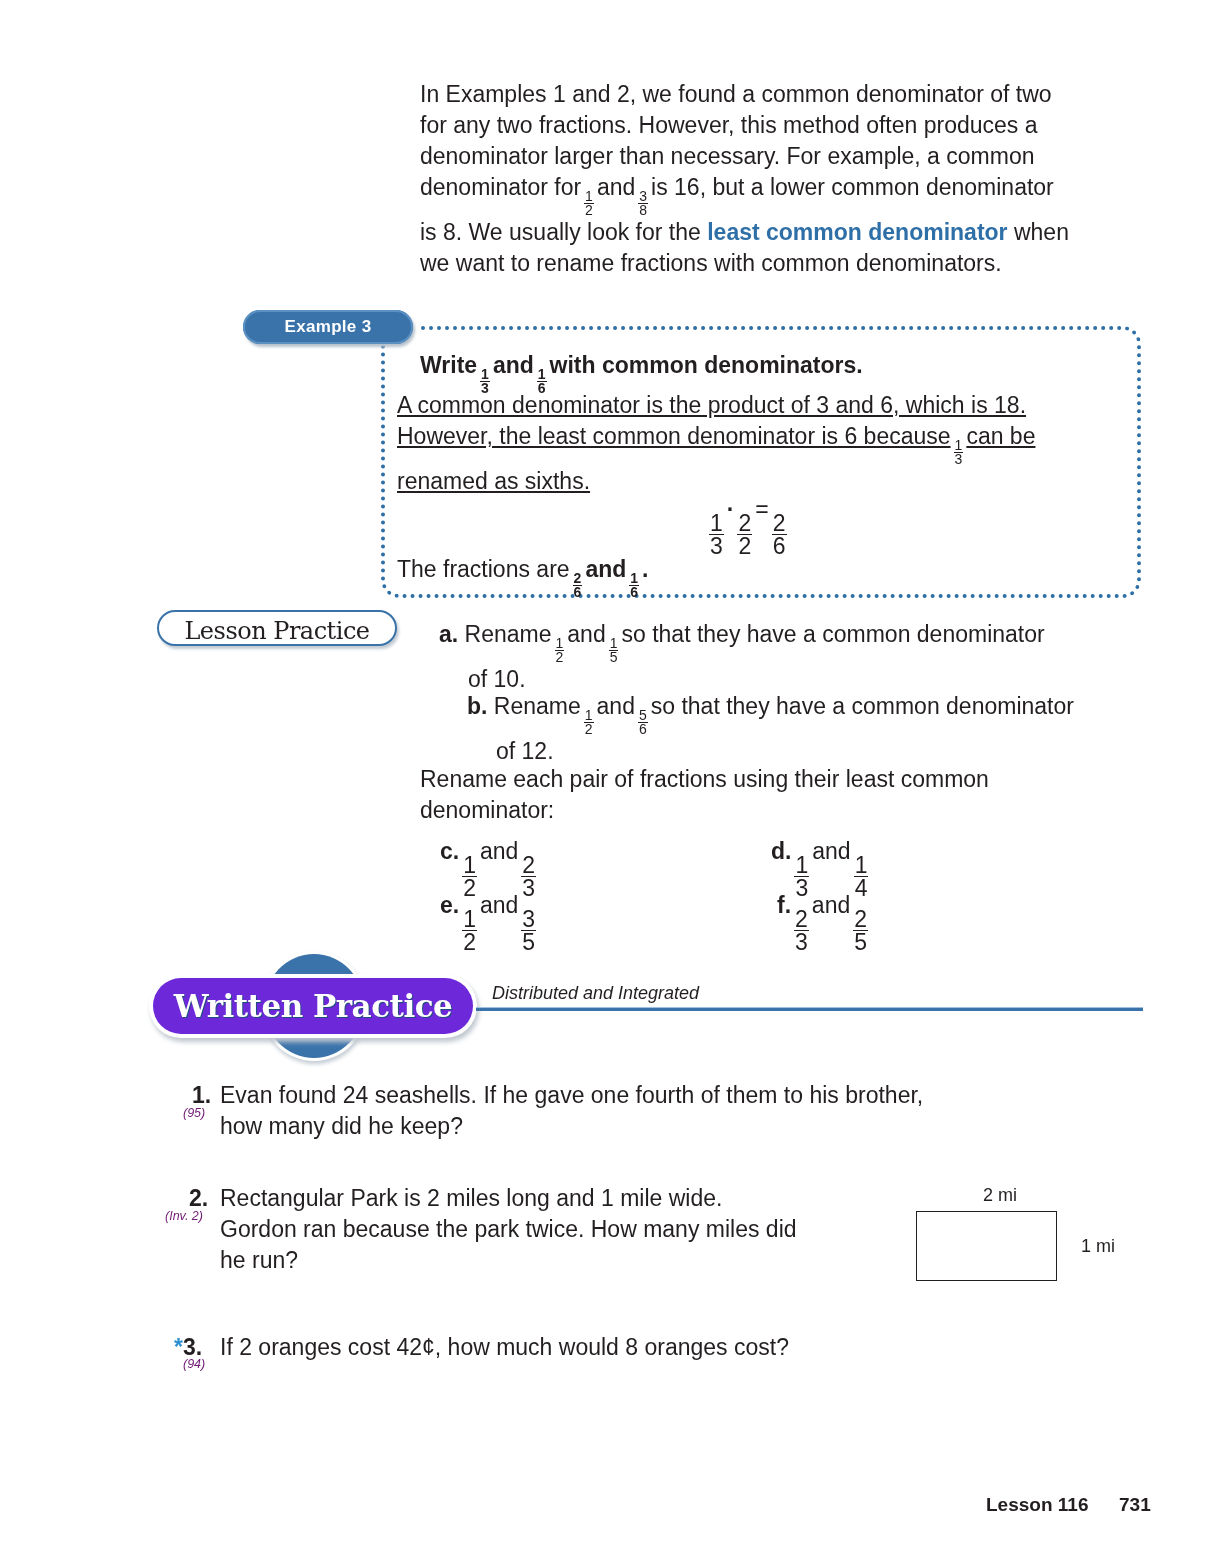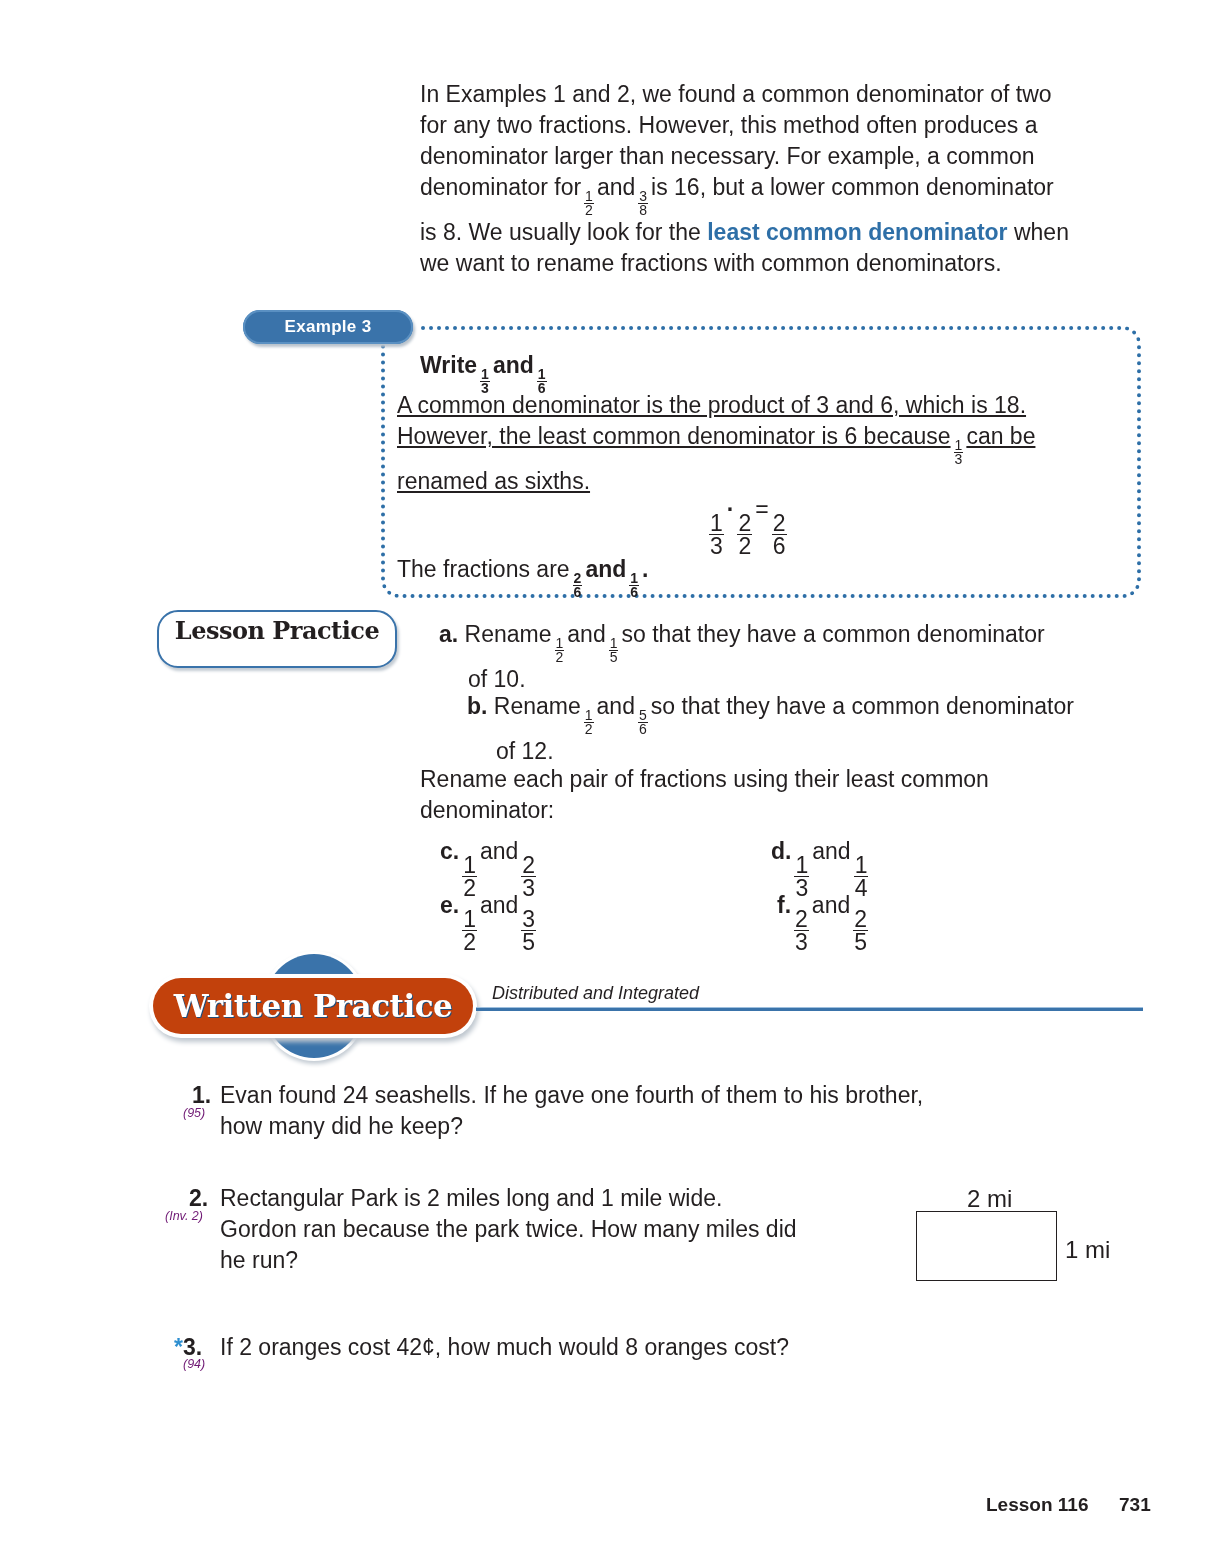--- a/index.html
+++ b/index.html
@@ -38,47 +38,47 @@
   .ex-cover { left: 370px; top: 320px; width: 48px; height: 24px; background: #fff; }
   .badge {
     left: 243px; top: 310px; width: 170px; height: 34px;
     background: #3a73aa; border-radius: 17px;
     box-shadow: 2px 3px 3px #b8c2cc, inset 0 0 0 2px #5a90c2;
     color: #fff; font-weight: bold; font-size: 17px; line-height: 34px;
     text-align: center; letter-spacing: 0.3px;
   }
 
   .lp-badge {
-    left: 157px; top: 610px; width: 240px; height: 58px;
+    left: 157px; top: 610px; width: 240px; height: 36px;
     border: 2px solid #3a73aa; border-radius: 21px; box-sizing: border-box;
     box-shadow: 2px 3px 3px #c3cbd3; background: #fff;
-    font-family: "DejaVu Serif", serif; font-weight: bold; font-size: 24px;
+    font-family: "DejaVu Serif", serif; font-weight: normal; font-size: 24px;
     line-height: 38px; text-align: center; color: #231f20; letter-spacing: -0.5px;
   }
 
   .wp-circle {
     left: 264px; top: 954px; width: 100px; height: 104px; border-radius: 50%;
     background: #3a73aa; box-shadow: 0 0 0 3px #fff, 1px 3px 4px 3px #c3cbd3;
   }
   .wp-pill {
     left: 153px; top: 978px; width: 320px; height: 56px; border-radius: 28px;
-    background: #c2410c; box-shadow: 0 0 0 4px #fff, 2px 4px 5px 4px #bfc7cf;
+    background: #6d28d9; box-shadow: 0 0 0 4px #fff, 2px 4px 5px 4px #bfc7cf;
     color: #fff; font-weight: bold; font-size: 31px; line-height: 56px;
     text-align: center; font-family: "DejaVu Serif", serif; letter-spacing: -0.5px;
     text-shadow: 1px 1px 0 #1f4d7a;
   }
   .wp-sub { left: 492px; top: 983px; font-style: italic; font-size: 18px; color: #231f20; }
   .wp-line { left: 476px; top: 1007px; width: 667px; height: 4px; background: #3a73aa; border-top: 1px solid #9fc0de; box-sizing: border-box; }
 
   .qnum { font-weight: bold; font-size: 23px; }
   .qref { font-style: italic; font-size: 12.5px; color: #701a75; }
   .star { color: #2e8fd0; font-weight: bold; }
 
   .rect { left: 916px; top: 1211px; width: 141px; height: 70px; border: 1.5px solid #231f20; box-sizing: border-box; }
-  .dim { font-size: 24px; }
+  .dim { font-size: 18px; margin-left: 16px; }
 
   .footer { font-weight: bold; font-size: 19px; }
 </style>
 </head>
 <body>
 
 <div class="abs p" style="left:420px; top:79px; width:720px;">
   <div>In Examples 1 and 2, we found a common denominator of two</div>
   <div>for any two fractions. However, this method often produces a</div>
   <div>denominator larger than necessary. For example, a common</div>
@@ -103,21 +103,21 @@
 <div class="abs ex-cover"></div>
 <div class="abs badge">Example 3</div>
 
 <div class="abs p b" style="left:397px; top:350px;margin-left:23px;">
   <span>Write</span><span class="fr bold">
       <span class="n">1</span>
       <span class="d">3</span>
     </span><span>and</span><span class="fr bold">
       <span class="n">1</span>
       <span class="d">6</span>
-    </span>
+    </span><span>with common denominators.</span>
 </div>
 
 <div class="abs p" style="left:397px; top:390px; width:720px;text-decoration:underline;">
   <div>A common denominator is the product of 3 and 6, which is 18.</div>
   <div><span>However, the least common denominator is 6 because</span><span class="fr">
         <span class="n">1</span>
         <span class="d">3</span>
       </span><span>can be</span></div>
   <div>renamed as sixths.</div>
 </div>

